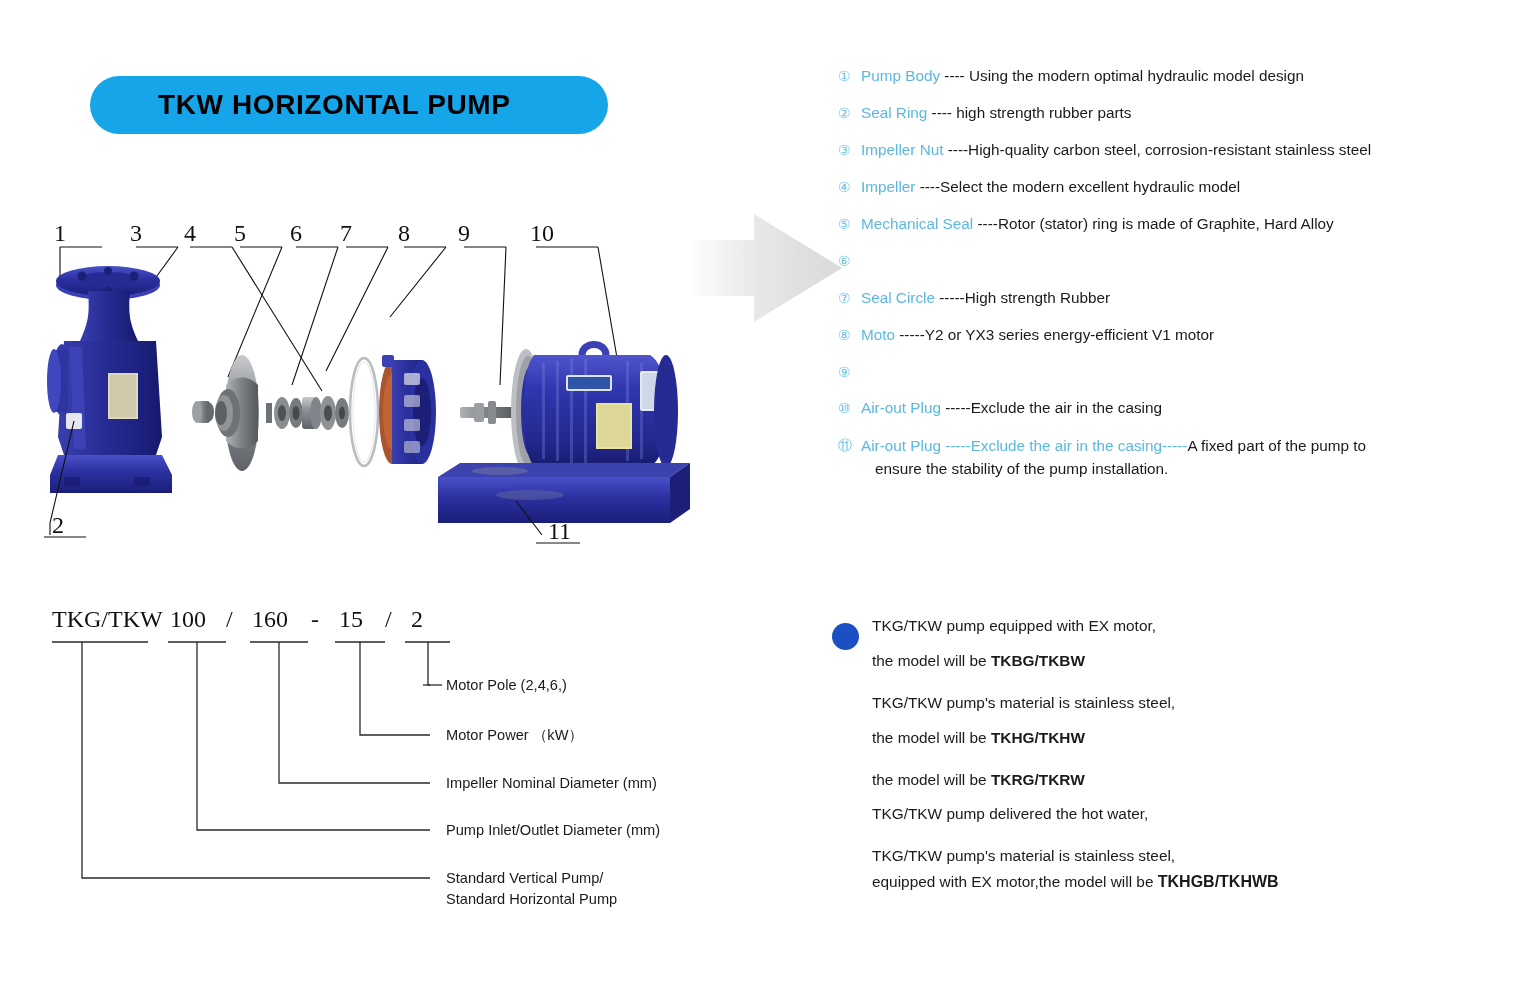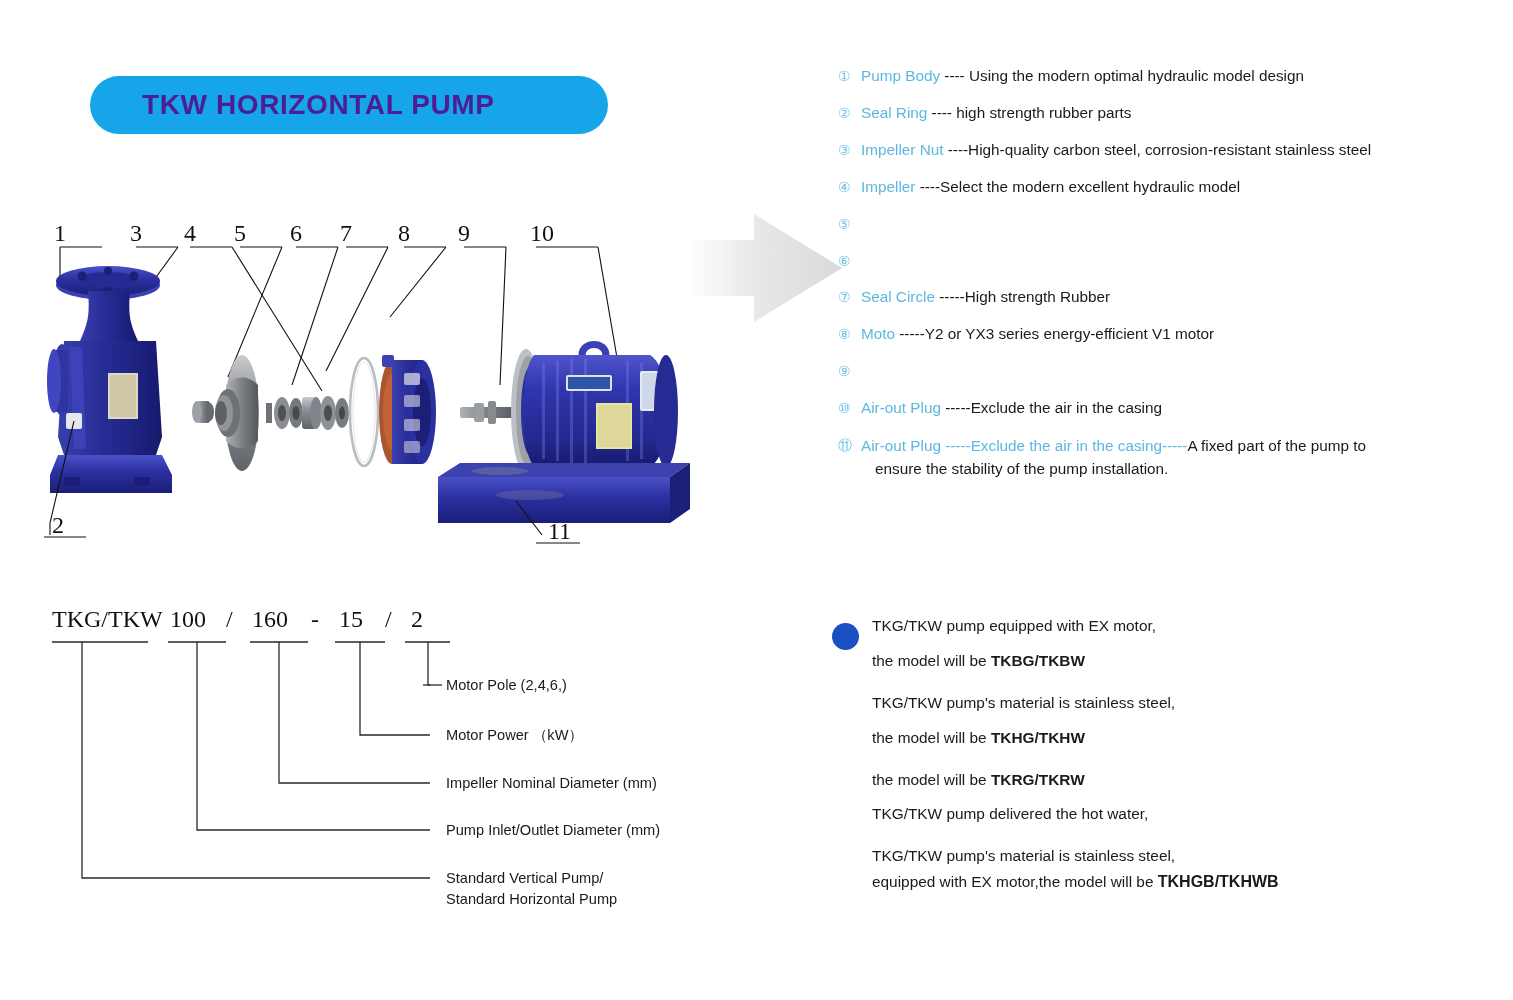--- a/index.html
+++ b/index.html
@@ -13,22 +13,22 @@
 
   
   #title-banner {
     position: absolute; left: 90px; top: 76px;
     width: 518px; height: 58px;
     background: #16a5e8;
     border-radius: 29px;
     display: flex; align-items: center;
   }
   #title-banner .txt {
-    color: #4c1d95; font-weight: bold; font-size: 28px;
-    letter-spacing: 0.6px; padding-left: 52px;
+    color: #000000; font-weight: bold; font-size: 28px;
+    letter-spacing: 0.6px; padding-left: 68px;
   }
 
   
   #exploded { position: absolute; left: 30px; top: 205px; width: 660px; height: 370px; }
   #exploded svg { display: block; }
 
   
   #flow-arrow { position: absolute; left: 692px; top: 212px; width: 150px; height: 112px; }
 
   
@@ -304,20 +304,21 @@
       <span class="leg-body"><span class="leg-part">Impeller Nut</span><span class="leg-desc"> ----</span><span class="leg-desc">High-quality carbon steel, corrosion-resistant stainless steel</span></span>
     </div>
 
     <div class="leg-row">
       <span class="leg-num">④</span>
       <span class="leg-body"><span class="leg-part">Impeller</span><span class="leg-desc"> ----</span><span class="leg-desc">Select the modern excellent hydraulic model</span></span>
     </div>
 
     <div class="leg-row">
       <span class="leg-num">⑤</span>
+      <span class="leg-body"><span class="leg-part">Mechanical Seal</span><span class="leg-desc"> ----</span><span class="leg-desc">Rotor (stator) ring is made of Graphite, Hard Alloy</span></span>
     </div>
 
     <div class="leg-row">
       <span class="leg-num">⑥</span>
     </div>
 
     <div class="leg-row">
       <span class="leg-num">⑦</span>
       <span class="leg-body"><span class="leg-part">Seal Circle</span><span class="leg-desc"> -----</span><span class="leg-desc">High strength Rubber</span></span>
     </div>

